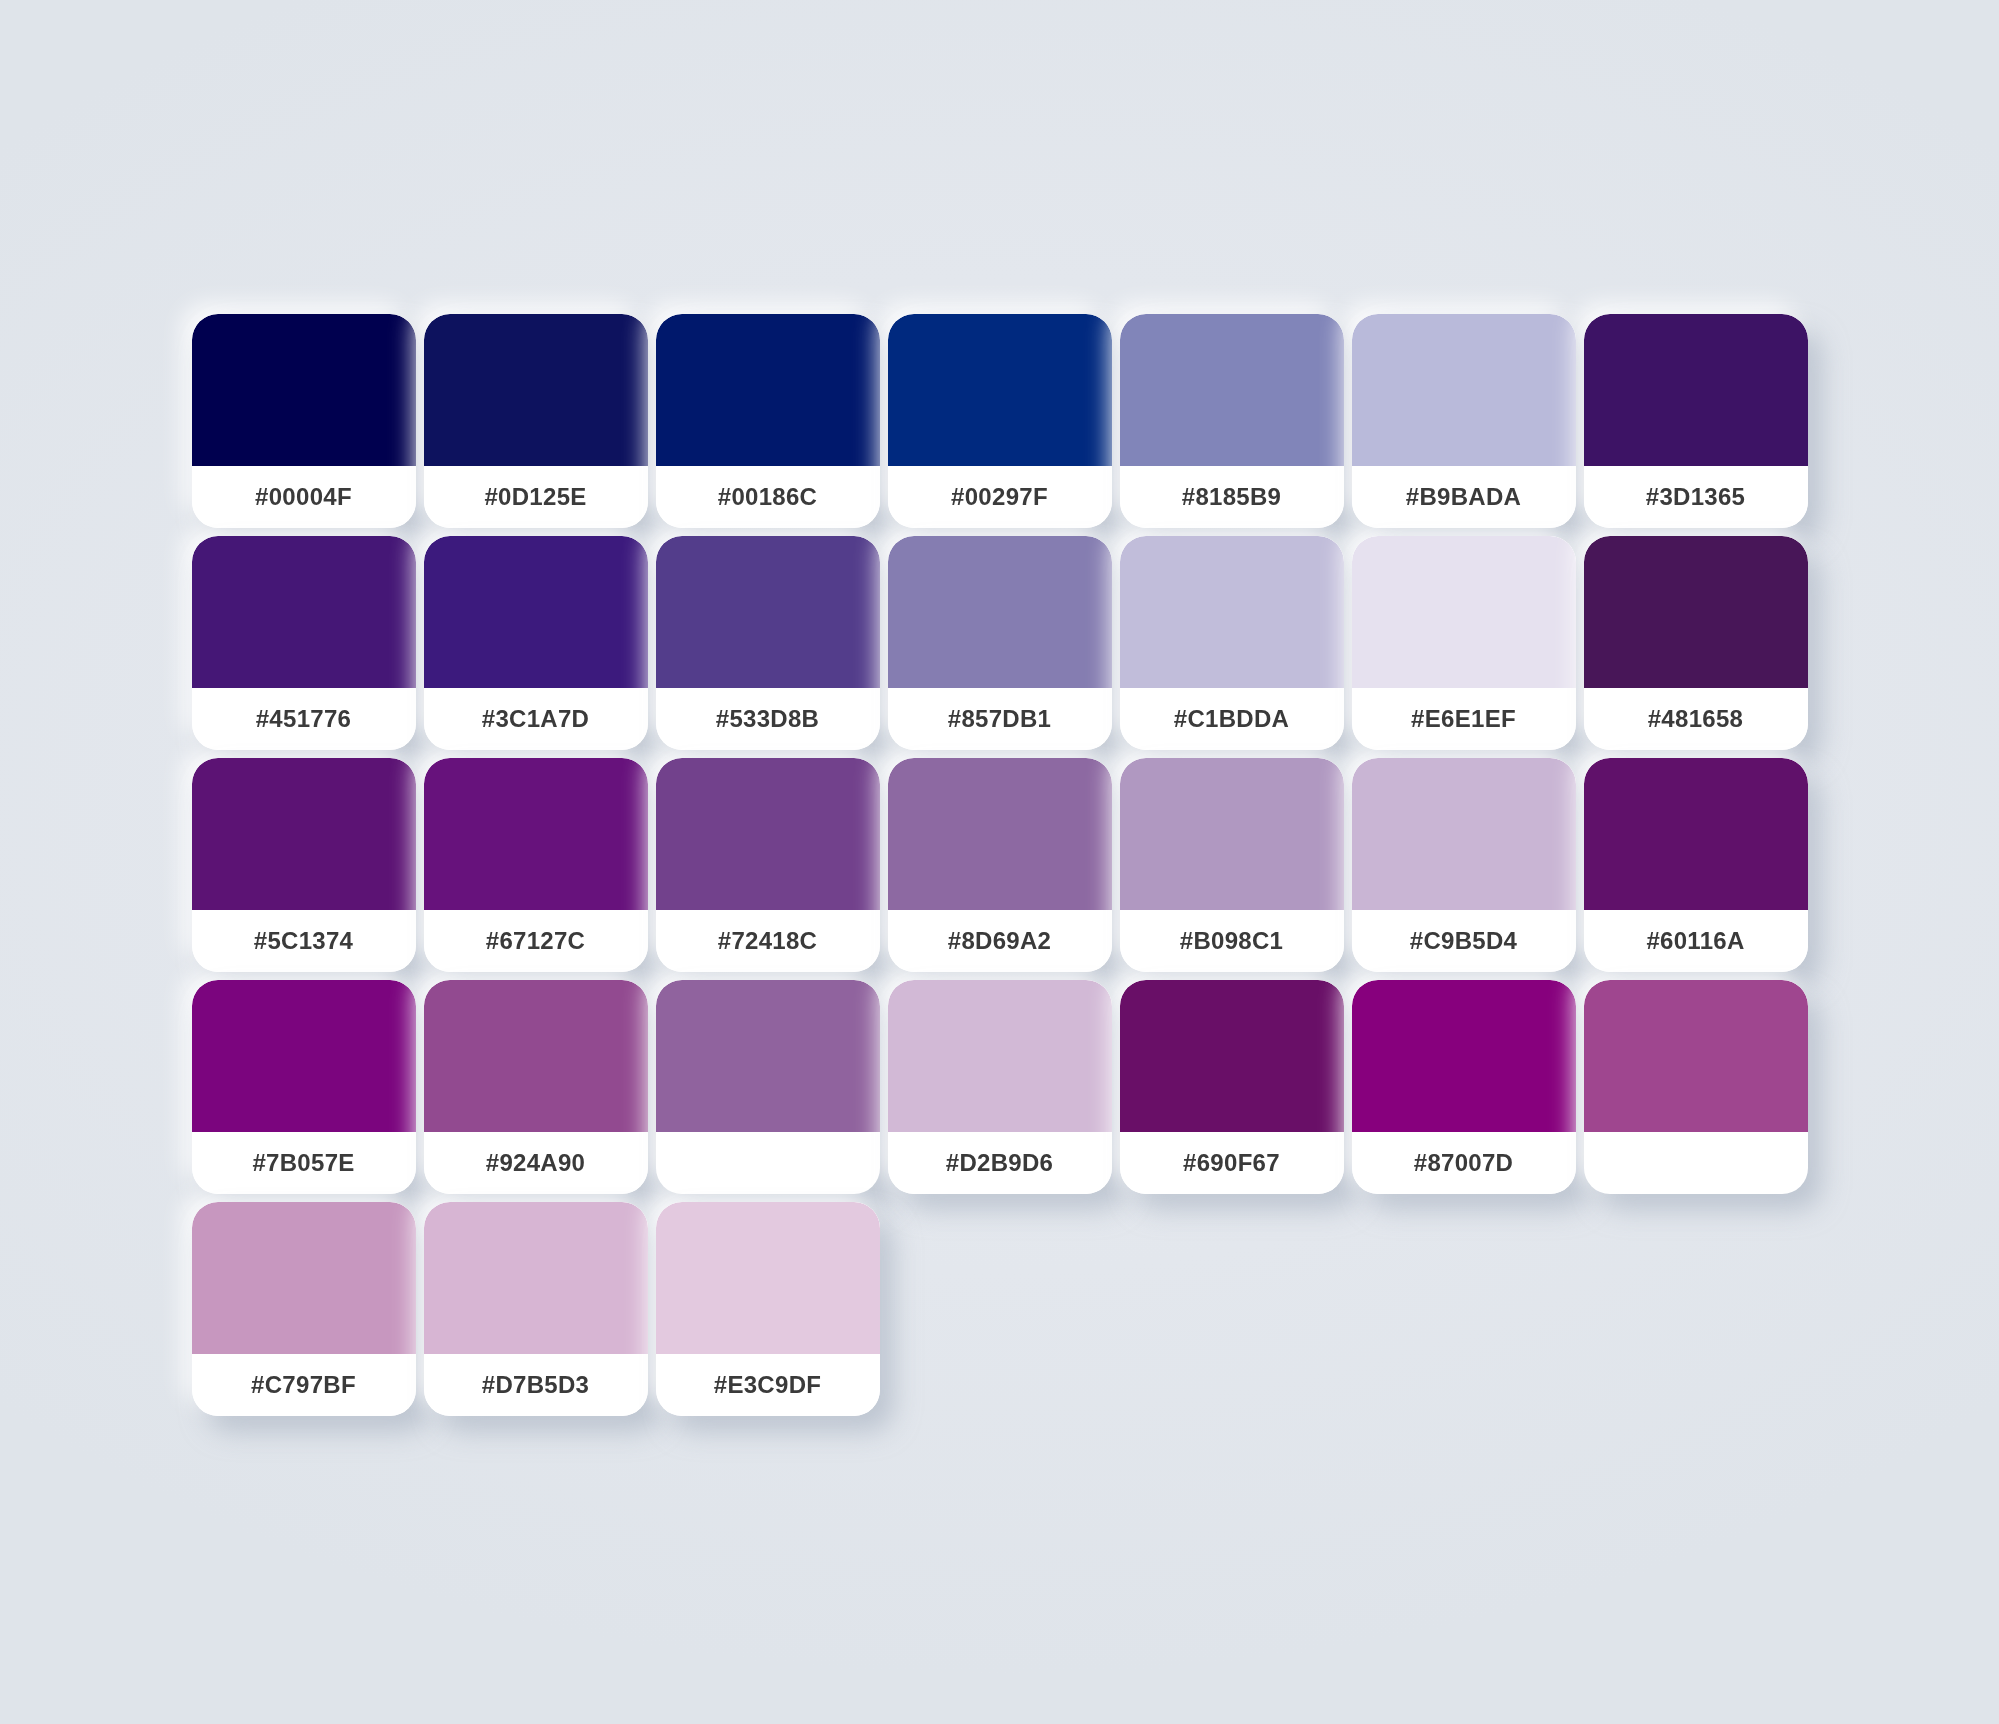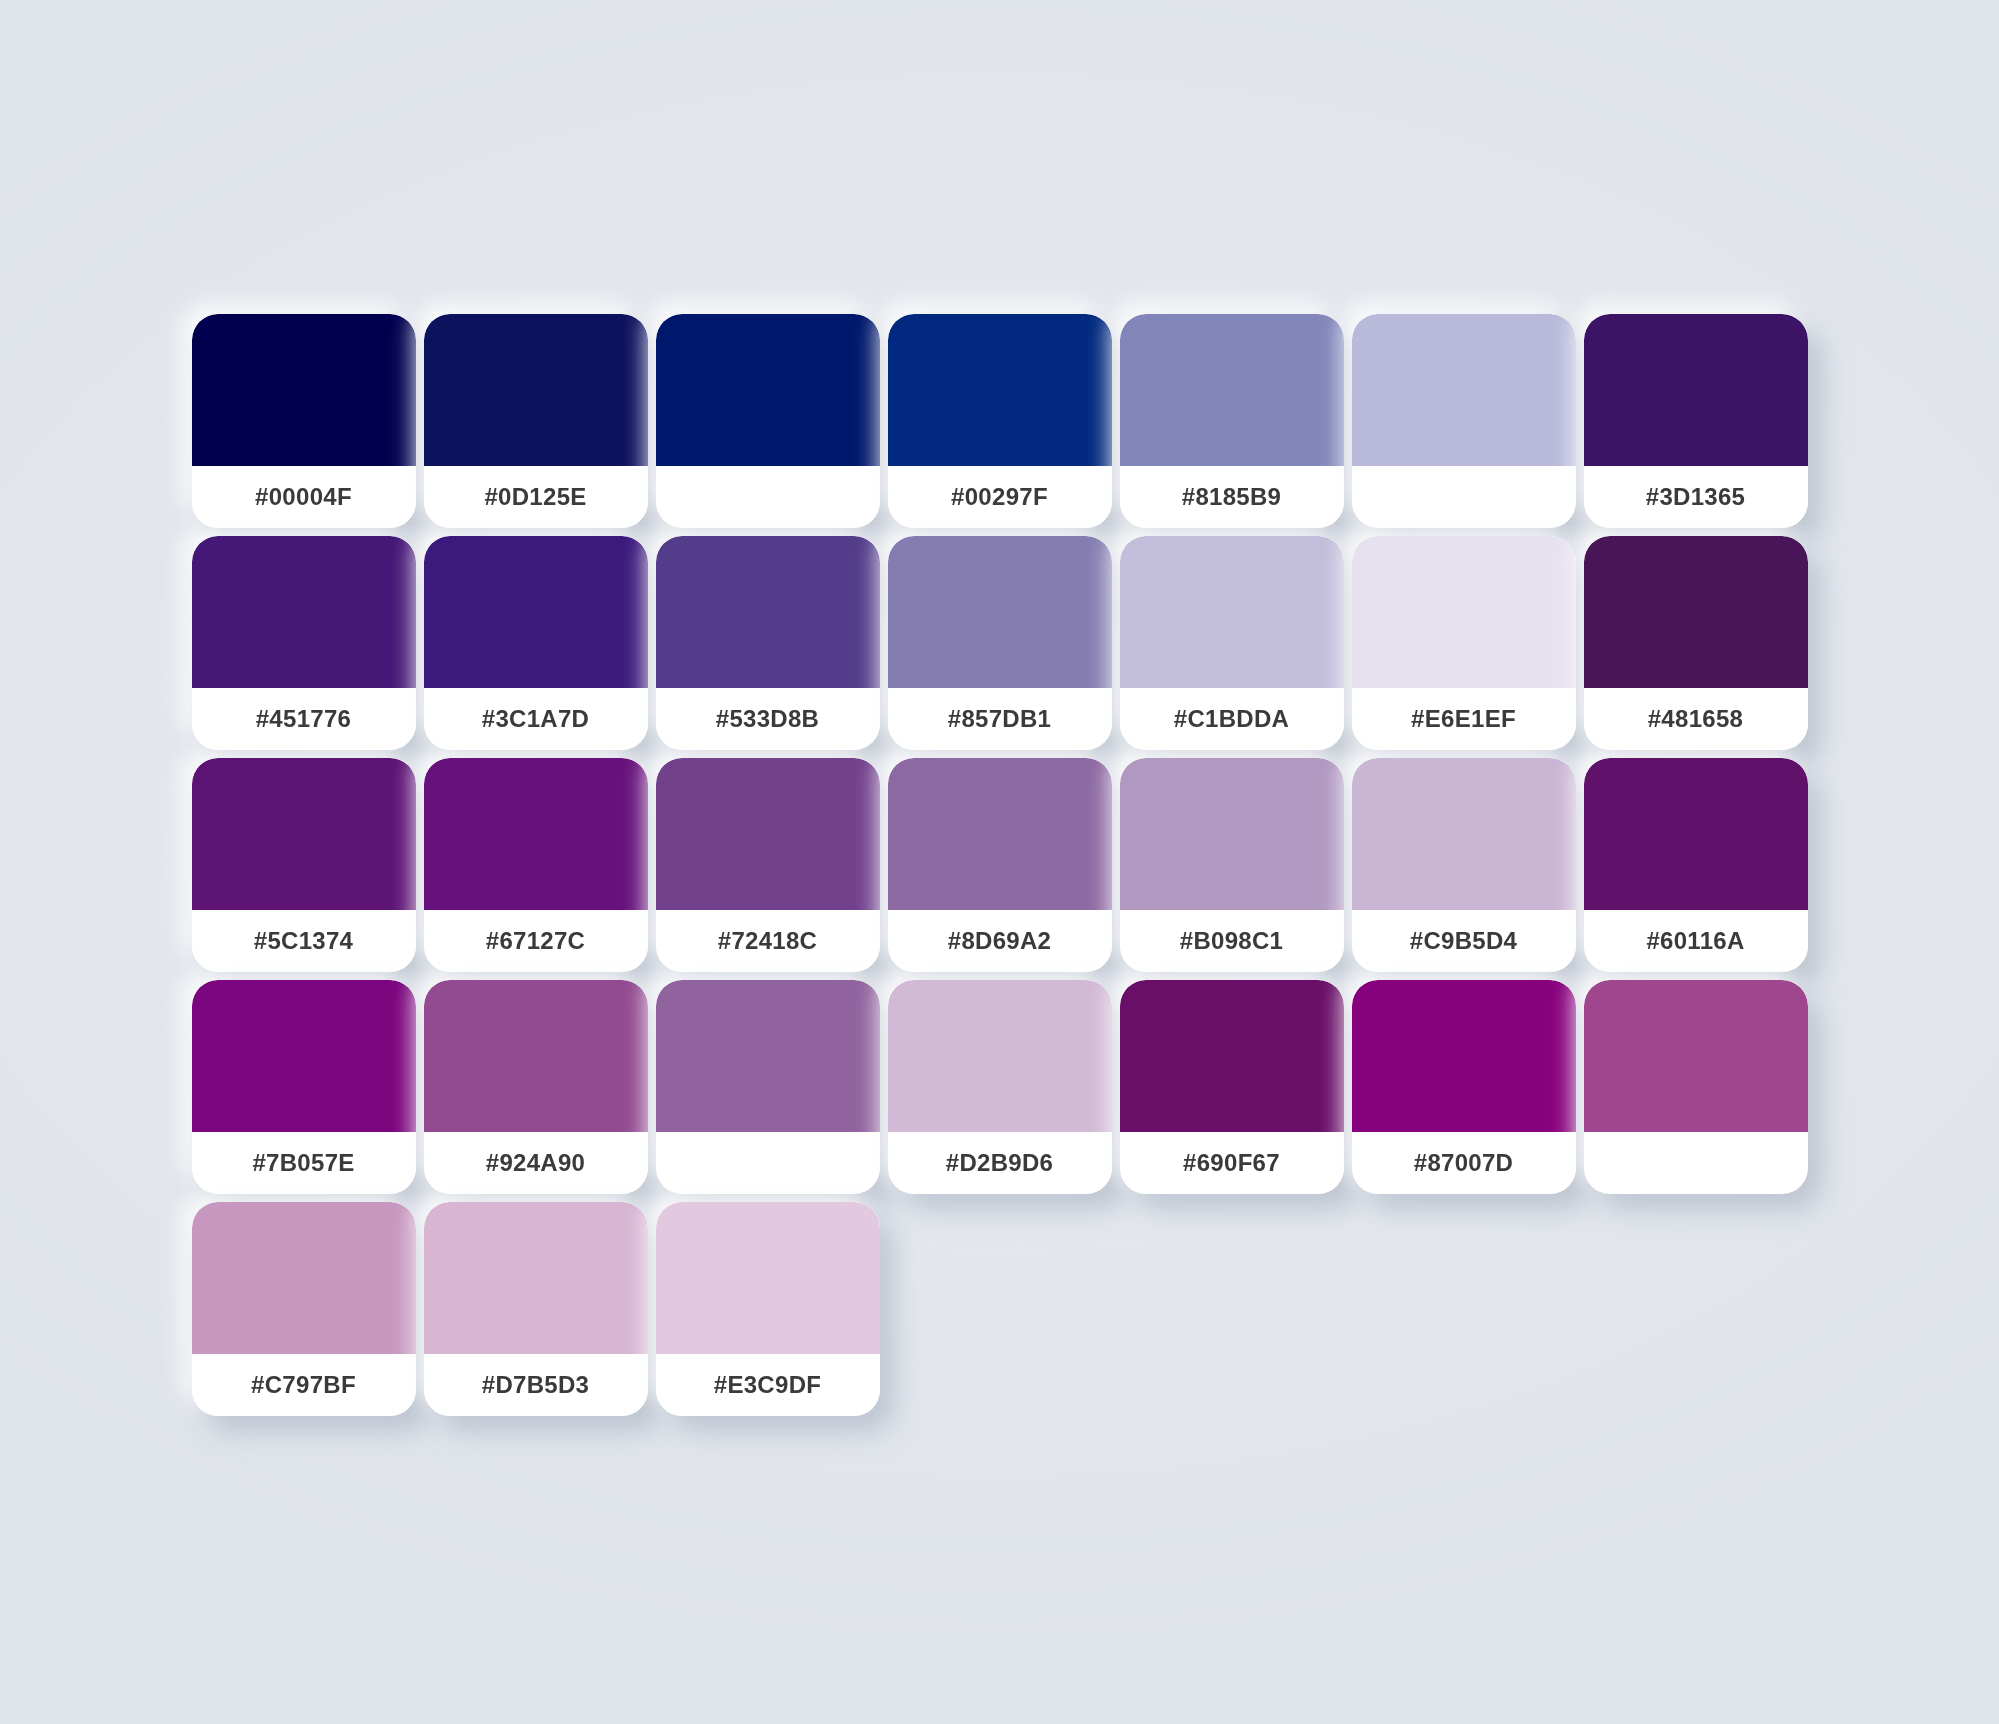--- a/index.html
+++ b/index.html
@@ -91,35 +91,41 @@
         </div>
       </div>
       <div class="swatch-card">
         <div class="swatch-color" style="background-color: rgb(13, 18, 94);"></div>
         <div class="swatch-label-bar">
           <span class="swatch-label">#0D125E</span>
         </div>
       </div>
       <div class="swatch-card">
         <div class="swatch-color" style="background-color: rgb(0, 24, 108);"></div>
+        <div class="swatch-label-bar">
+          <span class="swatch-label">#00186C</span>
+        </div>
       </div>
       <div class="swatch-card">
         <div class="swatch-color" style="background-color: rgb(0, 41, 127);"></div>
         <div class="swatch-label-bar">
           <span class="swatch-label">#00297F</span>
         </div>
       </div>
       <div class="swatch-card">
         <div class="swatch-color" style="background-color: rgb(129, 133, 185);"></div>
         <div class="swatch-label-bar">
           <span class="swatch-label">#8185B9</span>
         </div>
       </div>
       <div class="swatch-card">
         <div class="swatch-color" style="background-color: rgb(185, 186, 218);"></div>
+        <div class="swatch-label-bar">
+          <span class="swatch-label">#B9BADA</span>
+        </div>
       </div>
       <div class="swatch-card">
         <div class="swatch-color" style="background-color: rgb(61, 19, 101);"></div>
         <div class="swatch-label-bar">
           <span class="swatch-label">#3D1365</span>
         </div>
       </div>
       <div class="swatch-card">
         <div class="swatch-color" style="background-color: rgb(69, 23, 118);"></div>
         <div class="swatch-label-bar">

